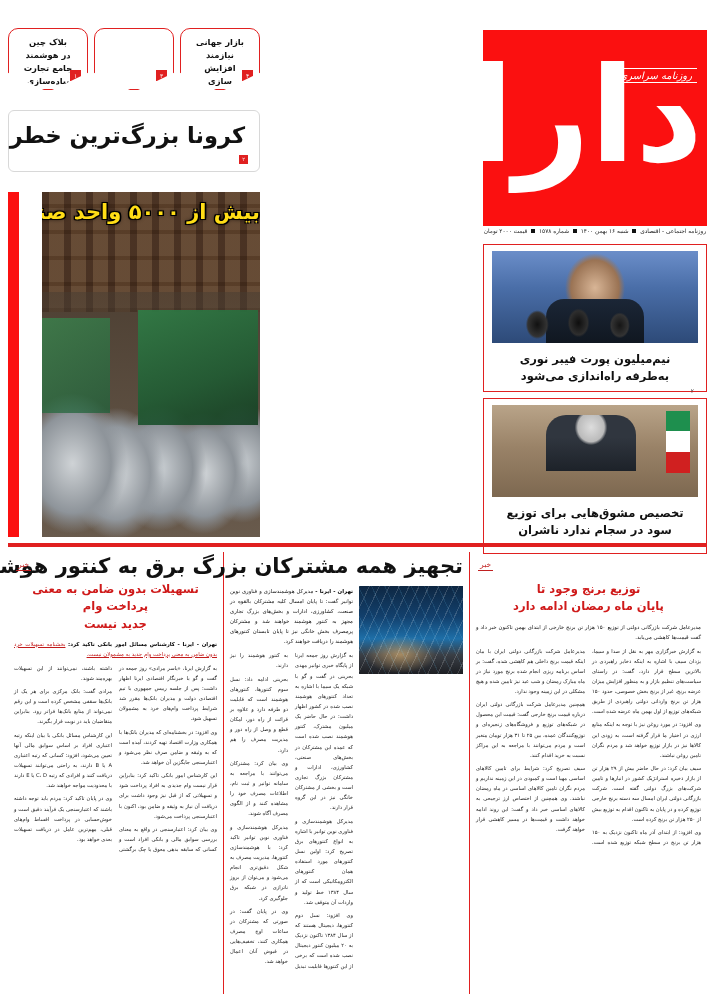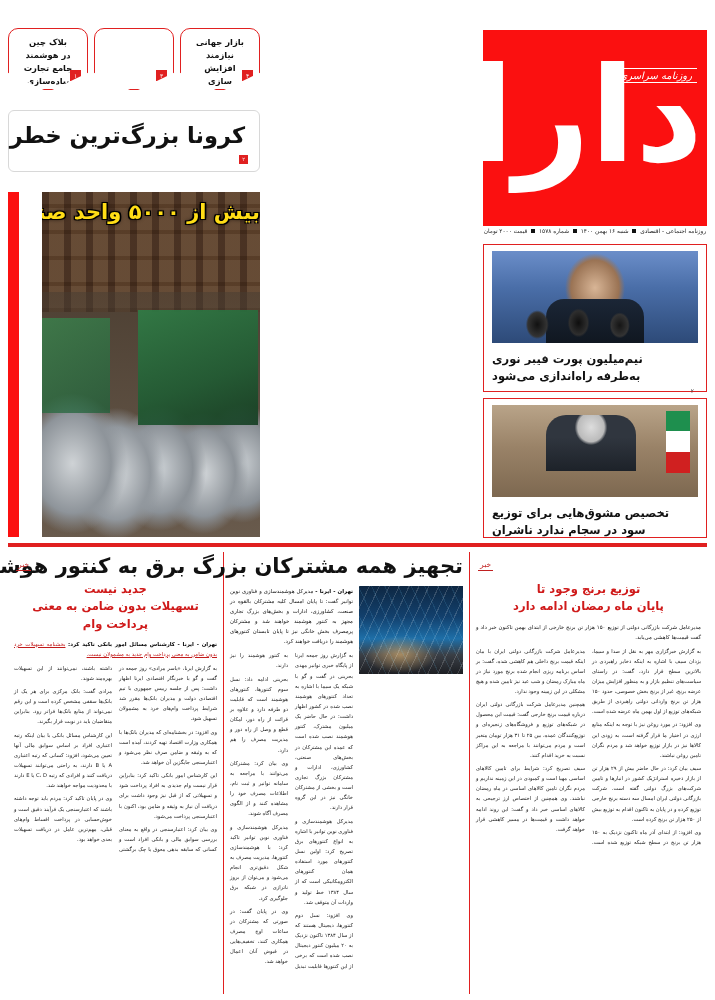--- a/index.html
+++ b/index.html
@@ -212,21 +212,21 @@
   
   .side-card {
     position: absolute;
     right: 8px;
     width: 224px;
     border: 1px solid #e02020;
     background: #fff;
     padding: 6px 8px 7px 8px;
   }
   #side-card-1 { top: 244px; height: 148px; }
-  #side-card-2 { top: 398px; height: 140px; }
+  #side-card-2 { top: 398px; height: 156px; }
   .side-photo {
     width: 100%; height: 92px;
     overflow: hidden;
     position: relative;
   }
   .side-photo-1 {
     background:
       radial-gradient(ellipse 40px 46px at 50% 40%, #d8b596 0%, #9a7354 60%, transparent 75%),
       linear-gradient(180deg, #6b8ec9 0%, #4a6ea8 40%, #2d4a78 100%);
   }
@@ -256,21 +256,21 @@
     position:absolute; top:10px; left:26%; width:44%; height:56px;
     background: radial-gradient(ellipse 22px 24px at 50% 22%, #ddd 0%, #bbb 60%, transparent 74%),
                 linear-gradient(180deg, #30363f 40%, #1d2229 100%);
     border-radius: 20px 20px 0 0;
   }
   .side-title {
     margin-top: 8px;
     font-size: 11.5px;
     font-weight: bold;
     color: #111;
-    text-align: left;
+    text-align: center;
     line-height: 1.45;
     letter-spacing: -0.3px;
   }
   .side-pagenum {
     margin-top: 3px;
     font-size: 6px;
     color: #444;
     text-align: right;
     padding-right: 4px;
   }
@@ -490,22 +490,22 @@
         <p class="body-text">مدیرکل هوشمندسازی و فناوری نوین توانیر تاکید کرد: با هوشمندسازی کنتورها، مدیریت مصرف به شکل دقیق‌تری انجام می‌شود و می‌توان از بروز ناترازی در شبکه برق جلوگیری کرد.</p>
         <p class="body-text">وی در پایان گفت: در صورتی که مشترکان در ساعات اوج مصرف همکاری کنند، تخفیف‌هایی در قبوض آنان اعمال خواهد شد.</p>
       </div>
     </div>
 
     <div class="bcol" id="bcol-left">
       <div class="kicker-wrap">
         <span class="kicker">خبر</span>
       </div>
       <div class="col-title-red">
+        <div>تسهیلات بدون ضامن به معنی پرداخت وام</div>
         <div>جدید نیست</div>
-        <div>تسهیلات بدون ضامن به معنی پرداخت وام</div>
       </div>
       <div class="lede">
         <b>تهران - ایرنا -</b>
         <b>کارشناس مسائل امور بانکی تاکید کرد:</b>
         <span class="red-underline">بخشنامه تسهیلات خرد بدون ضامن به معنی پرداخت وام جدید به مشمولان نیست.</span>
       </div>
       <div class="two-col-flow">
         <p class="body-text">به گزارش ایرنا، «یاسر مرادی» روز جمعه در گفت و گو با خبرنگار اقتصادی ایرنا اظهار داشت: پس از جلسه رییس جمهوری با تیم اقتصادی دولت و مدیران بانک‌ها مقرر شد شرایط پرداخت وام‌های خرد به مشمولان تسهیل شود.</p>
         <p class="body-text">وی افزود: در بخشنامه‌ای که مدیران بانک‌ها با همکاری وزارت اقتصاد تهیه کردند، آمده است که به وثیقه و ضامن صرف نظر می‌شود و اعتبارسنجی جایگزین آن خواهد شد.</p>
         <p class="body-text">این کارشناس امور بانکی تاکید کرد: بنابراین قرار نیست وام جدیدی به افراد پرداخت شود و تسهیلاتی که از قبل نیز وجود داشت برای دریافت آن نیاز به وثیقه و ضامن بود، اکنون با اعتبارسنجی پرداخت می‌شود.</p>

